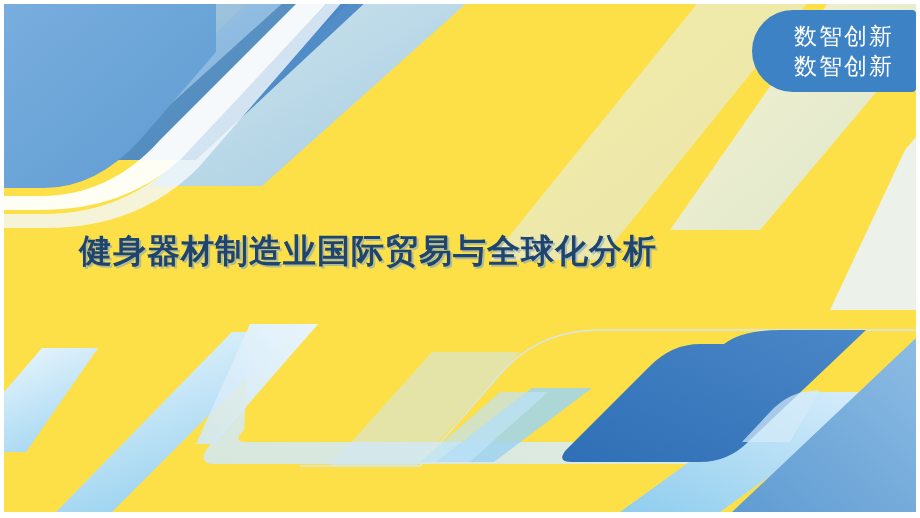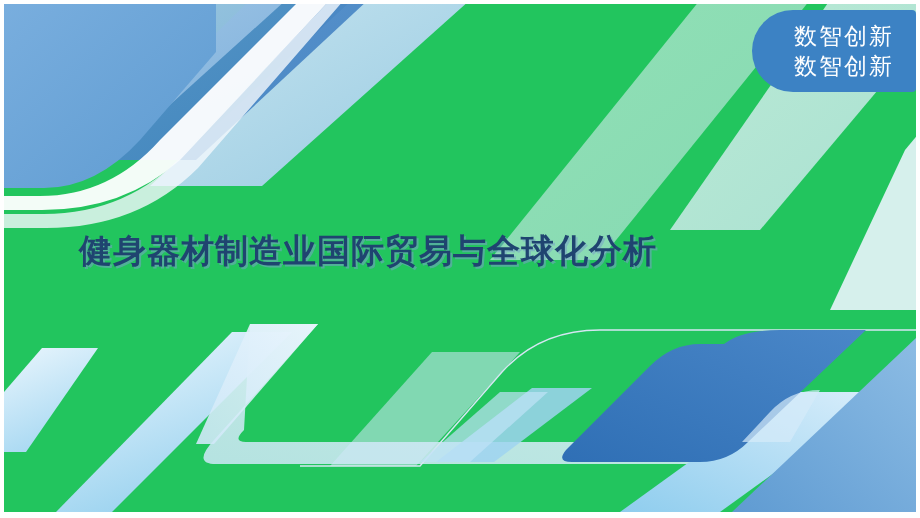--- a/index.html
+++ b/index.html
@@ -1,19 +1,19 @@
 <!DOCTYPE html>
 <html><head>
 <meta charset="utf-8">
 <style>
   html,body{margin:0;padding:0;background:#ffffff;}
   body{width:920px;height:518px;overflow:hidden;
        font-family:"Liberation Sans","DejaVu Sans",sans-serif;}
 
-  #slide{position:relative;width:920px;height:518px;background:#22c55e;overflow:hidden;}
+  #slide{position:relative;width:920px;height:518px;background:#fde047;overflow:hidden;}
 
   
   .deco{position:absolute;inset:0;width:920px;height:518px;}
   .deco svg{display:block;width:920px;height:518px;}
 
   
   #badge{position:absolute;left:752px;top:10px;width:164px;height:82px;
          background:#3c82c4;border-radius:41px 4px 4px 41px;
          display:flex;flex-direction:column;align-items:center;justify-content:center;
          box-sizing:border-box;padding-left:26px;padding-right:6px;}

